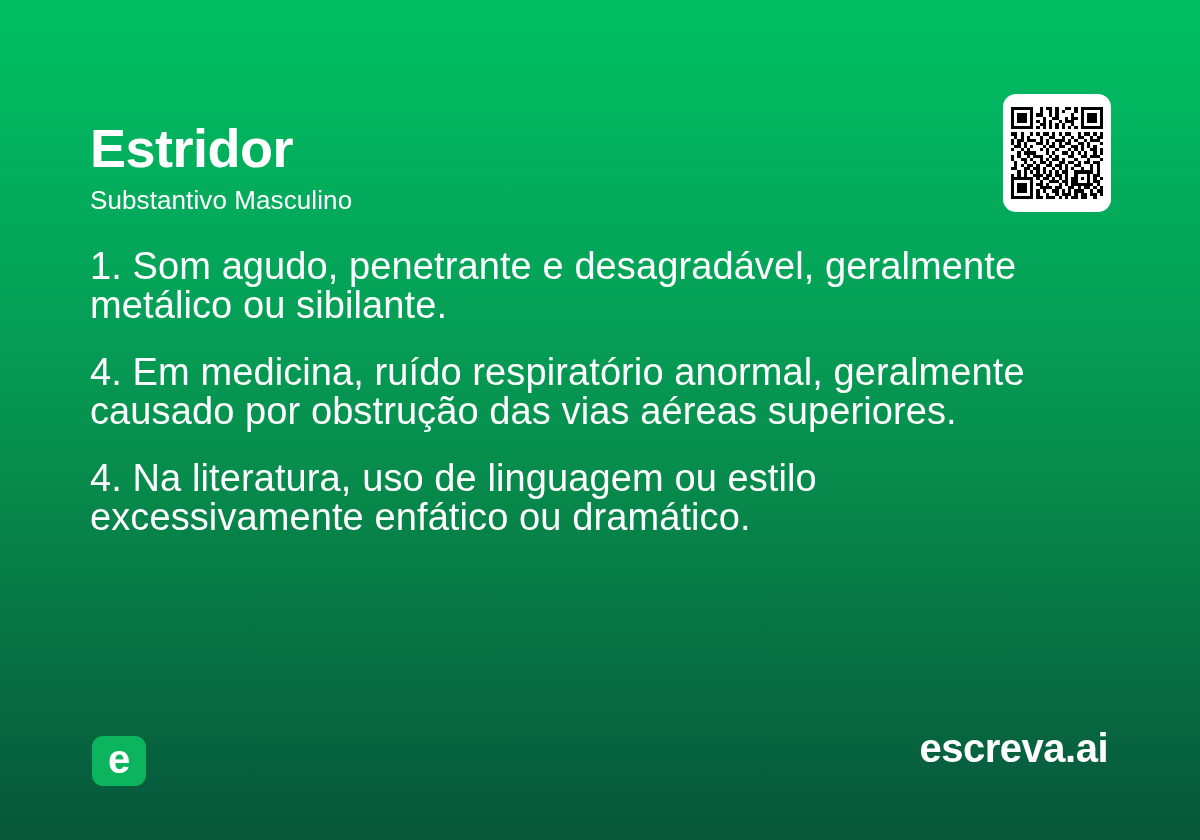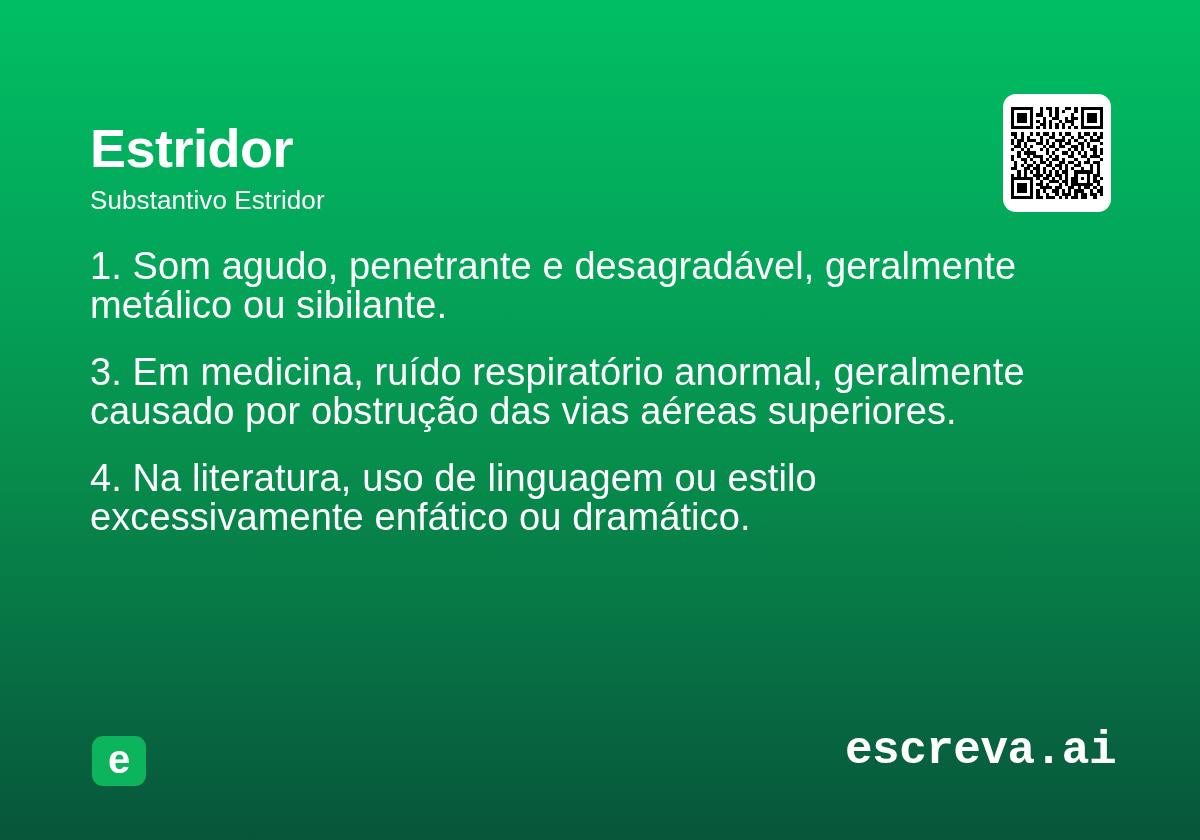--- a/index.html
+++ b/index.html
@@ -117,38 +117,37 @@
     font-weight: bold;
     line-height: 1;
     color: #ffffff;
     position: relative;
     top: -2px;
     letter-spacing: 0;
   }
 
   #brand-wordmark {
     position: absolute;
-    right: 84px;
+    right: 92px;
     top: 8px;
-    font-size: 46px;
+    font-size: 40px;
     font-weight: bold;
     line-height: 1;
     color: #ffffff;
     letter-spacing: -0.5px;
-    font-family: Liberation Mono, monospace;
   }
 </style>
 </head>
 <body>
 
 <div id="card">
 
   <div id="header">
     <h1 id="word-title">Estridor</h1>
-    <p id="word-class">Substantivo Estridor</p>
+    <p id="word-class">Substantivo Masculino</p>
   </div>
 
   <div id="qr-card">
     <svg id="qr-code" viewBox="0 0 29 29" xmlns="http://www.w3.org/2000/svg" shape-rendering="crispEdges" aria-label="QR code">
       <rect width="29" height="29" fill="#ffffff"></rect>
       <g fill="#000000">
 
         <rect x="0" y="0" width="7" height="1"></rect>
         <rect x="0" y="1" width="1" height="5"></rect>
         <rect x="6" y="1" width="1" height="5"></rect>
@@ -402,21 +401,21 @@
         <rect x="15" y="28" width="1" height="1"></rect>
         <rect x="17" y="28" width="1" height="1"></rect>
         <rect x="19" y="28" width="1" height="1"></rect>
         <rect x="22" y="28" width="2" height="1"></rect>
       </g>
     </svg>
   </div>
 
   <div id="definitions">
     <p class="definition">1. Som agudo, penetrante e desagradável, geralmente metálico ou sibilante.</p>
-    <p class="definition">3. Em medicina, ruído respiratório anormal, geralmente causado por obstrução das vias aéreas superiores.</p>
+    <p class="definition">4. Em medicina, ruído respiratório anormal, geralmente causado por obstrução das vias aéreas superiores.</p>
     <p class="definition">4. Na literatura, uso de linguagem ou estilo excessivamente enfático ou dramático.</p>
   </div>
 
   <div id="footer">
     <div id="brand-logo">
       <span id="brand-logo-letter">e</span>
     </div>
     <div id="brand-wordmark">escreva.ai</div>
   </div>
 

